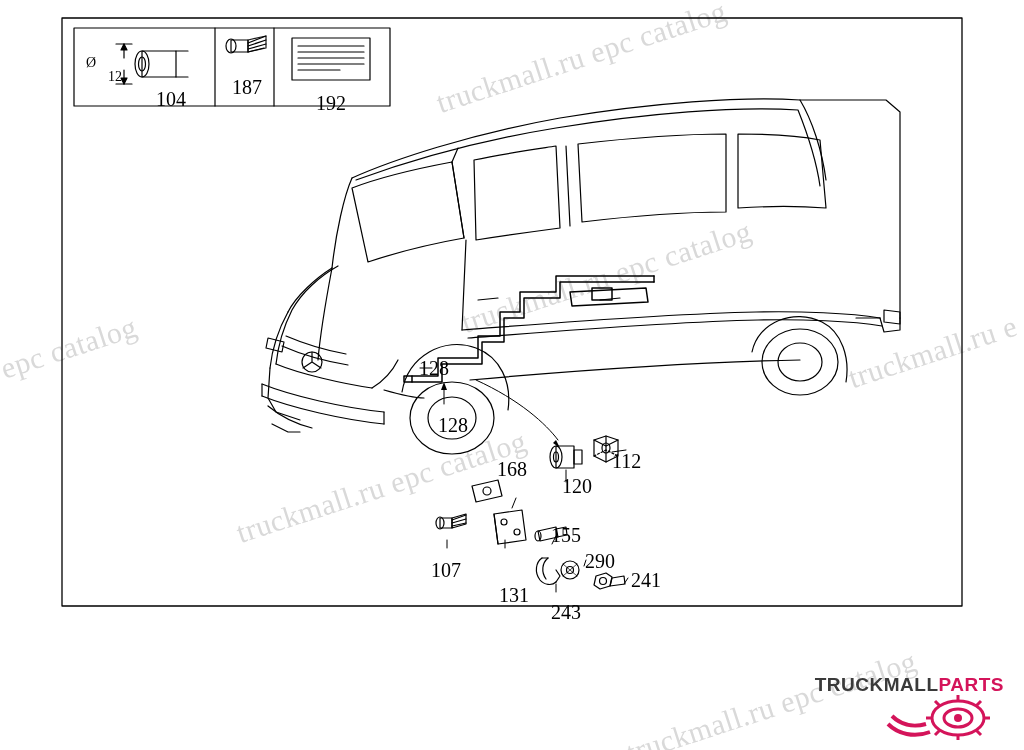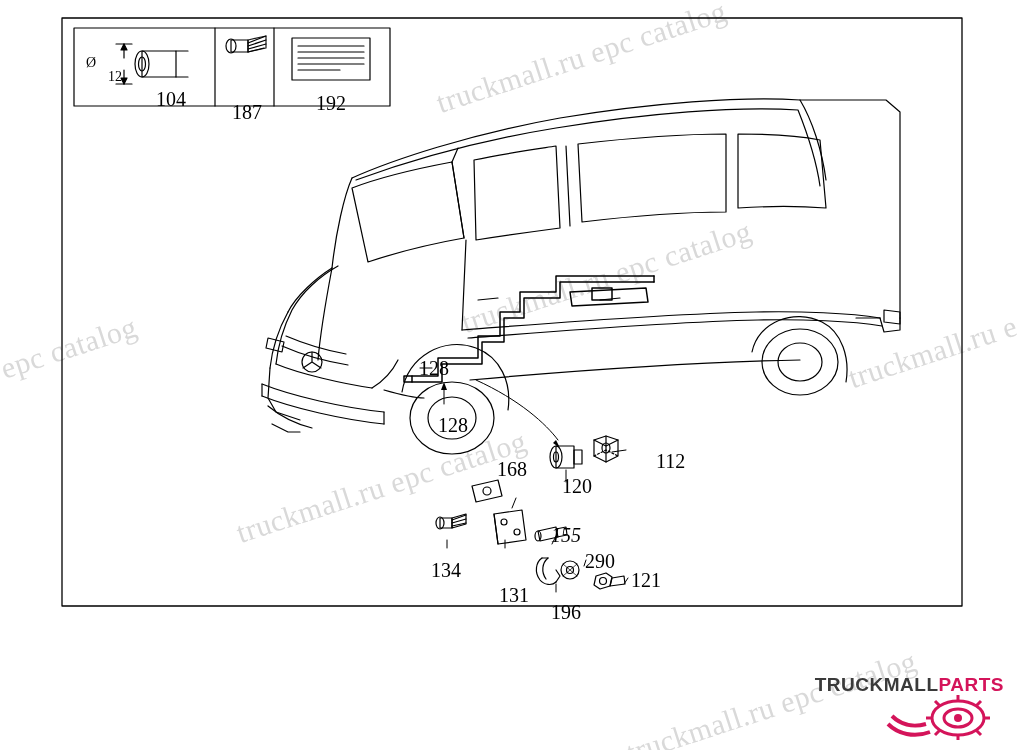--- a/index.html
+++ b/index.html
@@ -289,31 +289,31 @@
         <path d="M612 578 L624 576 L625 584 L610 586 Z"></path>
         <circle cx="603" cy="581" r="3.5"></circle>
       </g>
 
     </g>
   </svg>
 
   <div class="layer" id="callout-layer">
       <div class="label" style="left: 419px; top: 357px;">128</div>
       <div class="label" style="left: 438px; top: 414px;">128</div>
-      <div class="label" style="left: 656px; top: 450px;">112</div>
+      <div class="label" style="left: 612px; top: 450px;">112</div>
       <div class="label" style="left: 562px; top: 475px;">120</div>
       <div class="label" style="left: 497px; top: 458px;">168</div>
-      <div class="label" style="left: 551px; top: 524px; font-style: italic;">155</div>
+      <div class="label" style="left: 551px; top: 524px;">155</div>
       <div class="label" style="left: 585px; top: 550px;">290</div>
-      <div class="label" style="left: 631px; top: 569px;">121</div>
-      <div class="label" style="left: 431px; top: 559px;">134</div>
+      <div class="label" style="left: 631px; top: 569px;">241</div>
+      <div class="label" style="left: 431px; top: 559px;">107</div>
       <div class="label" style="left: 499px; top: 584px;">131</div>
-      <div class="label" style="left: 551px; top: 601px;">196</div>
+      <div class="label" style="left: 551px; top: 601px;">243</div>
       <div class="label" style="left: 156px; top: 88px;">104</div>
-      <div class="label" style="left: 232px; top: 101px;">187</div>
+      <div class="label" style="left: 232px; top: 76px;">187</div>
       <div class="label" style="left: 316px; top: 92px;">192</div>
       <div class="label small" style="left: 86px; top: 55px;">Ø</div>
       <div class="label small" style="left: 108px; top: 69px;">12</div>
     </div>
 
   <div class="brand">
     <div class="brand-text"><span>TRUCKMALL</span><span class="accent">PARTS</span></div>
     <svg class="brand-mark" viewBox="0 0 120 46">
       <g fill="none" stroke="#d4145a" stroke-width="3">
         <ellipse cx="72" cy="24" rx="26" ry="17"></ellipse>

